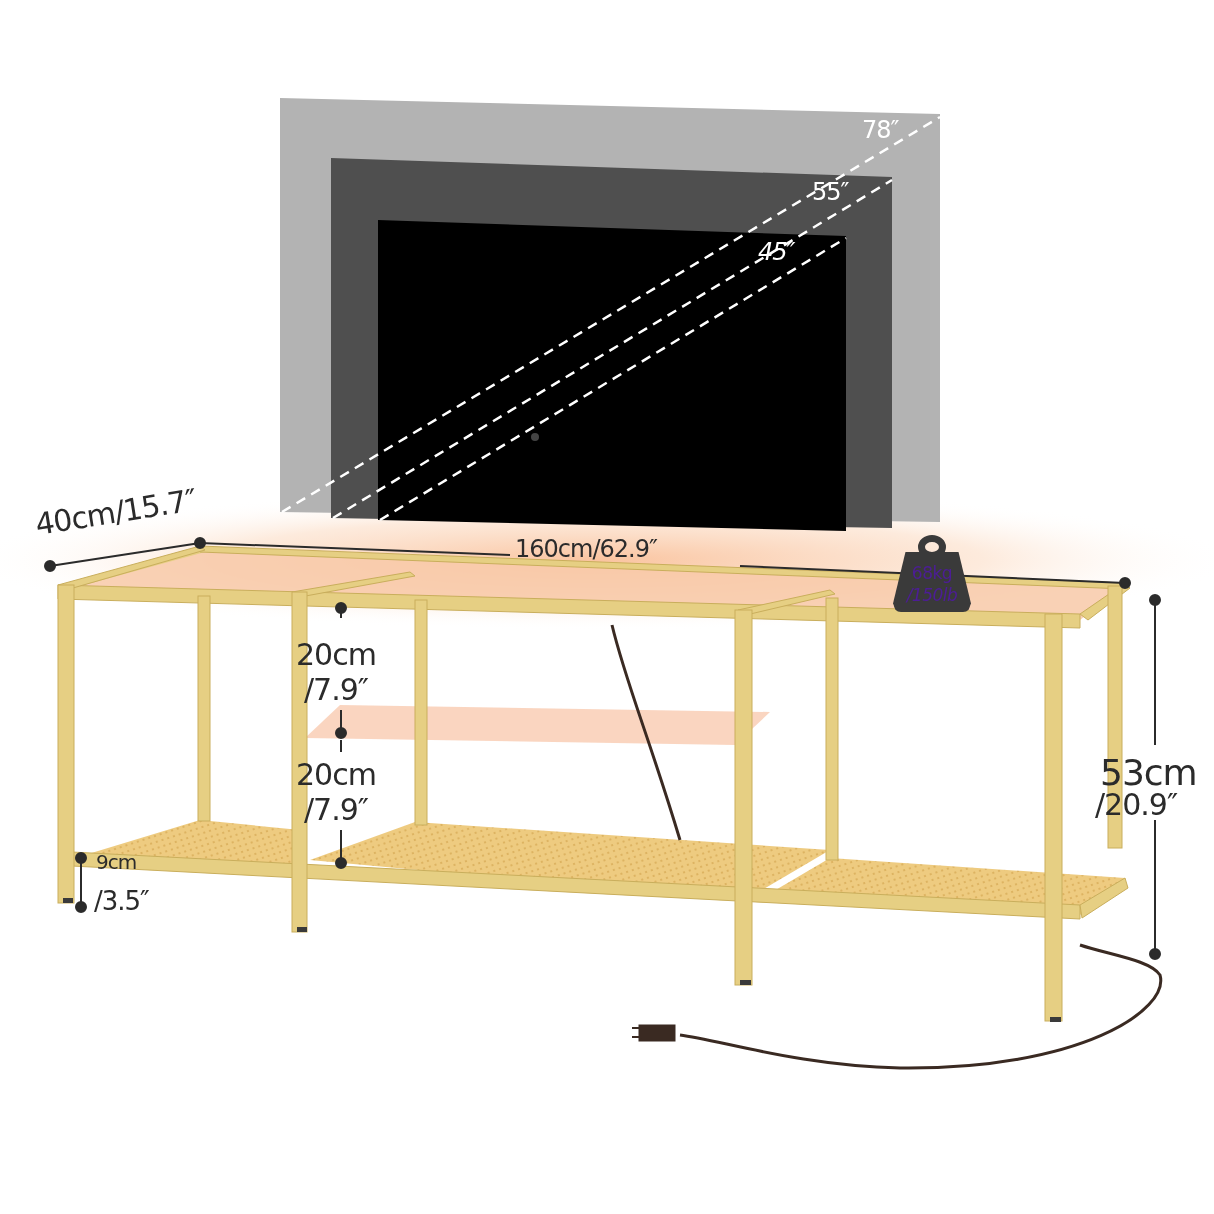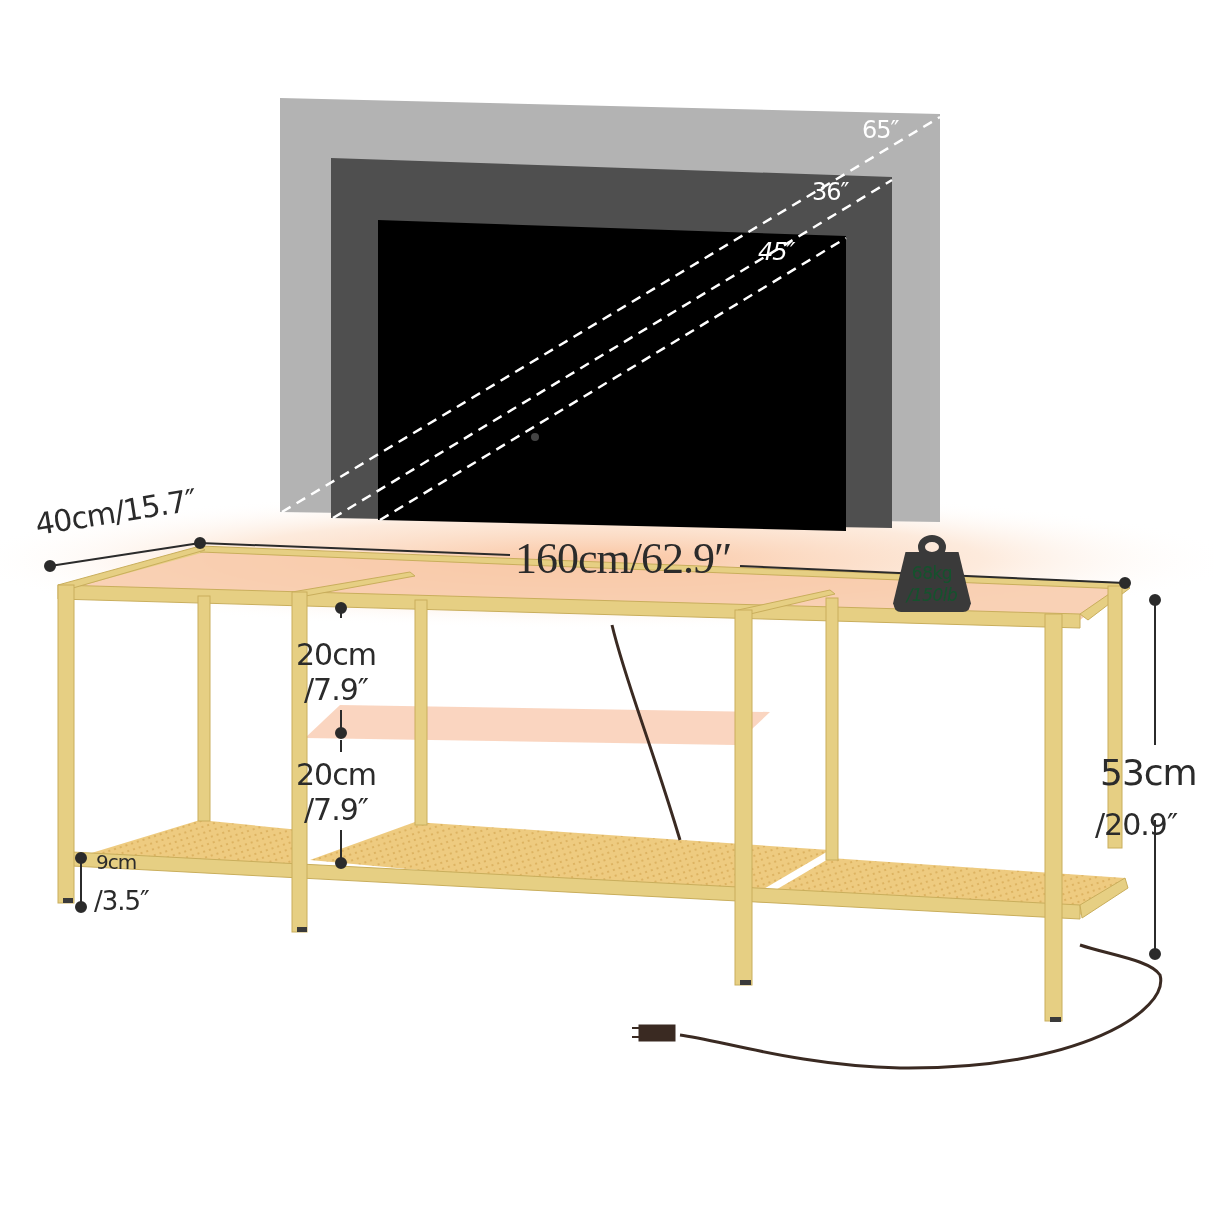--- a/index.html
+++ b/index.html
@@ -3,21 +3,21 @@
 <meta charset="utf-8">
 <style>
   html,body{margin:0;padding:0;background:#ffffff;}
   #stage{position:relative;width:1214px;height:1214px;overflow:hidden;background:#ffffff;font-family:"DejaVu Sans",sans-serif;}
   svg.layer{position:absolute;left:0;top:0;}
   .lbl{position:absolute;color:#2b2b2b;font-family:"DejaVu Sans",sans-serif;line-height:1;white-space:nowrap;letter-spacing:-1px;}
   .tvlbl{position:absolute;color:#ffffff;font-family:"DejaVu Sans",sans-serif;font-size:24px;line-height:1;letter-spacing:-1px;}
   .weight{position:absolute;left:893px;top:535px;width:78px;height:78px;}
   .weight .ring{position:absolute;left:25px;top:0;width:28px;height:24px;border:7px solid #3a3a3a;border-radius:50%;box-sizing:border-box;}
   .weight .body{position:absolute;left:0;top:17px;width:78px;height:60px;background:#3a3a3a;clip-path:polygon(16% 0,84% 0,100% 86%,96% 100%,4% 100%,0 86%);border-radius:8px;}
-  .weight .t{position:absolute;left:0;width:78px;text-align:center;color:#14532d;font-size:17px;line-height:1;letter-spacing:-0.5px;}
+  .weight .t{position:absolute;left:0;width:78px;text-align:center;color:#4c1d95;font-size:17px;line-height:1;letter-spacing:-0.5px;}
 </style>
 </head>
 <body>
 
 <div id="stage">
 
   <svg class="layer" width="1214" height="1214" viewBox="0 0 1214 1214">
     <defs>
       <radialGradient id="glow" cx="50%" cy="50%" r="50%">
         <stop offset="0%" stop-color="#f9b98e" stop-opacity="0.85"></stop>
@@ -116,29 +116,29 @@
       <line x1="341" y1="740" x2="341" y2="752"></line>
       <line x1="341" y1="830" x2="341" y2="860"></line>
       <circle cx="341" cy="863" r="5"></circle>
 
       <line x1="81" y1="858" x2="81" y2="905"></line>
       <circle cx="81" cy="858" r="5"></circle>
         <circle cx="81" cy="907" r="5"></circle>
     </g>
   </svg>
 
-  <div class="tvlbl" style="left:862px;top:118px;">65″</div>
-  <div class="tvlbl" style="left:812px;top:180px;">36″</div>
+  <div class="tvlbl" style="left:862px;top:118px;">78″</div>
+  <div class="tvlbl" style="left:812px;top:180px;">55″</div>
   <div class="tvlbl" style="left:758px;top:240px;font-style:italic;">45″</div>
 
   <div class="lbl" style="left:38px;top:510px;font-size:30px;transform:rotate(-9deg);transform-origin:left bottom;">40cm/15.7″</div>
-  <div class="lbl" style="left:515px;top:537px;font-size:44px;font-family:Liberation Serif, serif;">160cm/62.9″</div>
+  <div class="lbl" style="left:515px;top:537px;font-size:24px;">160cm/62.9″</div>
 
   <div class="lbl" style="left:1100px;top:755px;font-size:36px;">53cm</div>
-  <div class="lbl" style="left:1095px;top:790px;font-size:30px;margin-top:20px;">/20.9″</div>
+  <div class="lbl" style="left:1095px;top:790px;font-size:30px;">/20.9″</div>
 
   <div class="lbl" style="left:296px;top:640px;font-size:30px;">20cm</div>
   <div class="lbl" style="left:304px;top:675px;font-size:30px;">/7.9″</div>
 
   <div class="lbl" style="left:296px;top:760px;font-size:30px;">20cm</div>
   <div class="lbl" style="left:304px;top:795px;font-size:30px;">/7.9″</div>
 
   <div class="lbl" style="left:96px;top:852px;font-size:20px;">9cm</div>
   <div class="lbl" style="left:94px;top:888px;font-size:26px;">/3.5″</div>
 

